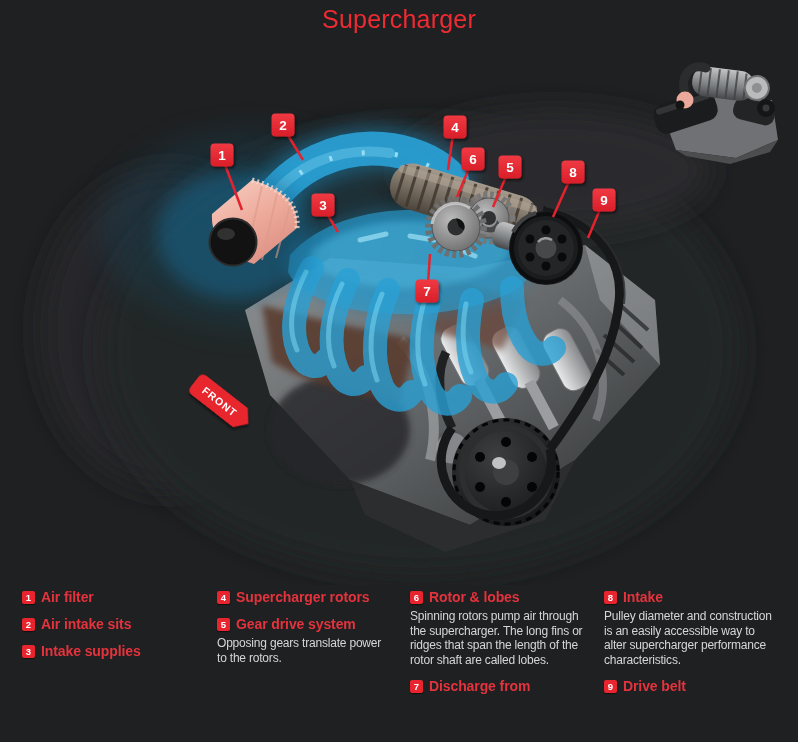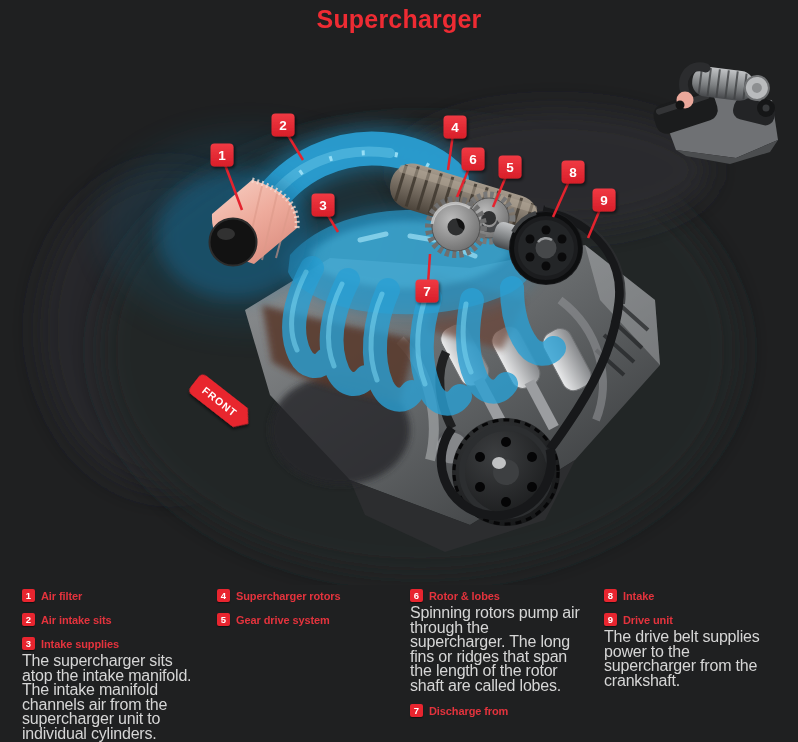--- a/index.html
+++ b/index.html
@@ -1,31 +1,31 @@
 <!DOCTYPE html>
 <html><head>
 <meta charset="utf-8">
 <style>
   html,body{margin:0;padding:0;background:#1f2021;}
   body{width:798px;height:742px;position:relative;overflow:hidden;
        font-family:"Liberation Sans",sans-serif;-webkit-font-smoothing:antialiased;}
   .title{position:absolute;top:5px;left:0;width:798px;text-align:center;
-         font-size:25px;font-weight:700;color:#ee2b33;letter-spacing:.2px;margin:0;}
+         font-size:25px;font-weight:400;color:#ee2b33;letter-spacing:.2px;margin:0;}
   svg text{font-family:"Liberation Sans",sans-serif;}
   .diagram{position:absolute;left:0;top:0;}
   .legend{position:absolute;left:22px;top:589px;display:grid;
           grid-template-columns:174px 172px 173px 172px;column-gap:21px;}
   .legend-item{margin-bottom:11px;}
   .legend-head{display:flex;align-items:center;margin-bottom:4px;}
   .badge{display:inline-flex;align-items:center;justify-content:center;
          width:13px;height:13px;background:#e8252f;border-radius:2px;
          color:#fff;font-size:9.5px;font-weight:bold;flex:0 0 13px;
          box-shadow:0 1px 1px rgba(0,0,0,.5);}
-  .legend-label{color:#e4333d;font-size:11px;font-weight:bold;margin-left:6px;letter-spacing:-.1px;}
-  .legend-desc{color:#d6d6d6;font-size:16px;line-height:14.5px;margin:0 0 6px 0;letter-spacing:-.2px;}
+  .legend-label{color:#e4333d;font-size:14px;font-weight:bold;margin-left:6px;letter-spacing:-.1px;}
+  .legend-desc{color:#d6d6d6;font-size:12px;line-height:14.5px;margin:0 0 6px 0;letter-spacing:-.2px;}
 </style>
 </head>
 <body>
 
 <h1 class="title">Supercharger</h1>
 
 <svg class="diagram" width="798" height="585" viewBox="0 0 798 585">
   <defs>
     <linearGradient id="blockShade" x1="0" y1="0" x2="1" y2="1">
       <stop offset="0" stop-color="#96989a"></stop>
@@ -314,36 +314,36 @@
       <div class="legend-head">
         <span class="badge">2</span>
         <span class="legend-label">Air intake sits</span>
       </div>
     </div>
     <div class="legend-item">
       <div class="legend-head">
         <span class="badge">3</span>
         <span class="legend-label">Intake supplies</span>
       </div>
-      <p class="legend-desc">The supercharger sits atop the intake manifold. The intake manifold channels air from the supercharger unit to individual cylinders.</p>
     </div>
   </div>
 
   <div class="legend-col">
     <div class="legend-item">
       <div class="legend-head">
         <span class="badge">4</span>
         <span class="legend-label">Supercharger rotors</span>
       </div>
     </div>
     <div class="legend-item">
       <div class="legend-head">
         <span class="badge">5</span>
         <span class="legend-label">Gear drive system</span>
       </div>
+      <p class="legend-desc">Opposing gears translate power to the rotors.</p>
     </div>
   </div>
 
   <div class="legend-col">
     <div class="legend-item">
       <div class="legend-head">
         <span class="badge">6</span>
         <span class="legend-label">Rotor &amp; lobes</span>
       </div>
       <p class="legend-desc">Spinning rotors pump air through the supercharger. The long fins or ridges that span the length of the rotor shaft are called lobes.</p>
@@ -355,22 +355,22 @@
       </div>
     </div>
   </div>
 
   <div class="legend-col">
     <div class="legend-item">
       <div class="legend-head">
         <span class="badge">8</span>
         <span class="legend-label">Intake</span>
       </div>
+      <p class="legend-desc">Pulley diameter and construction is an easily accessible way to alter supercharger performance characteristics.</p>
     </div>
     <div class="legend-item">
       <div class="legend-head">
         <span class="badge">9</span>
-        <span class="legend-label">Drive unit</span>
-      </div>
-      <p class="legend-desc">The drive belt supplies power to the supercharger from the crankshaft.</p>
+        <span class="legend-label">Drive belt</span>
+      </div>
     </div>
   </div>
 </div>
 
 </body></html>

